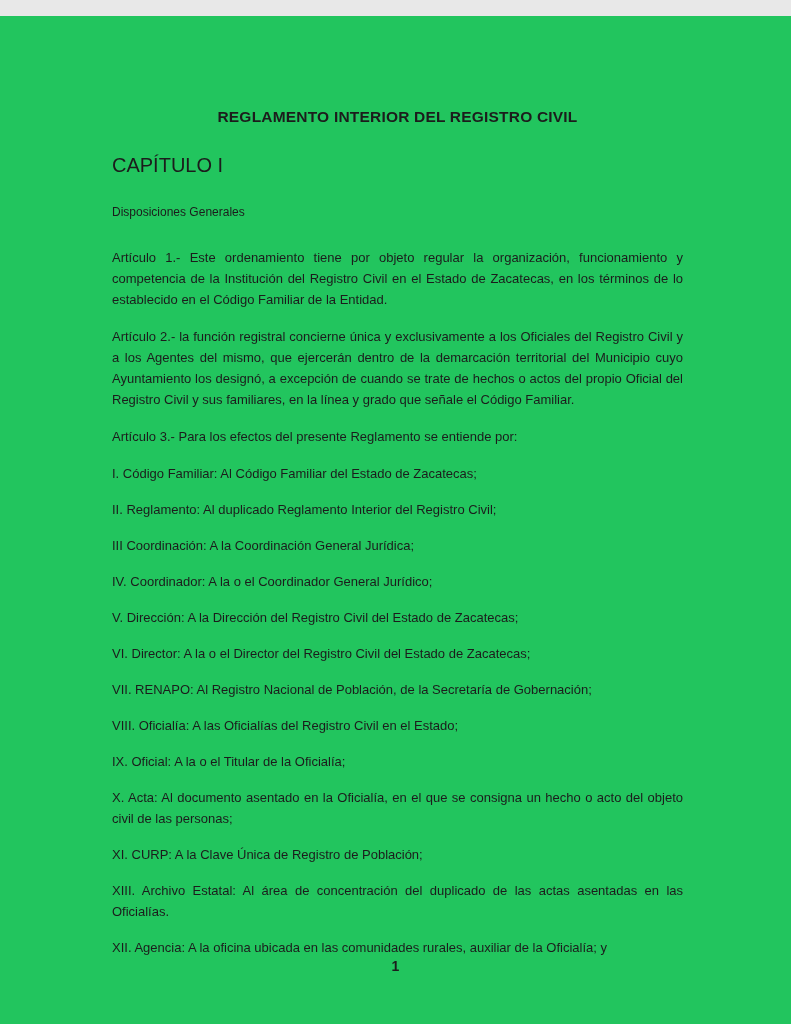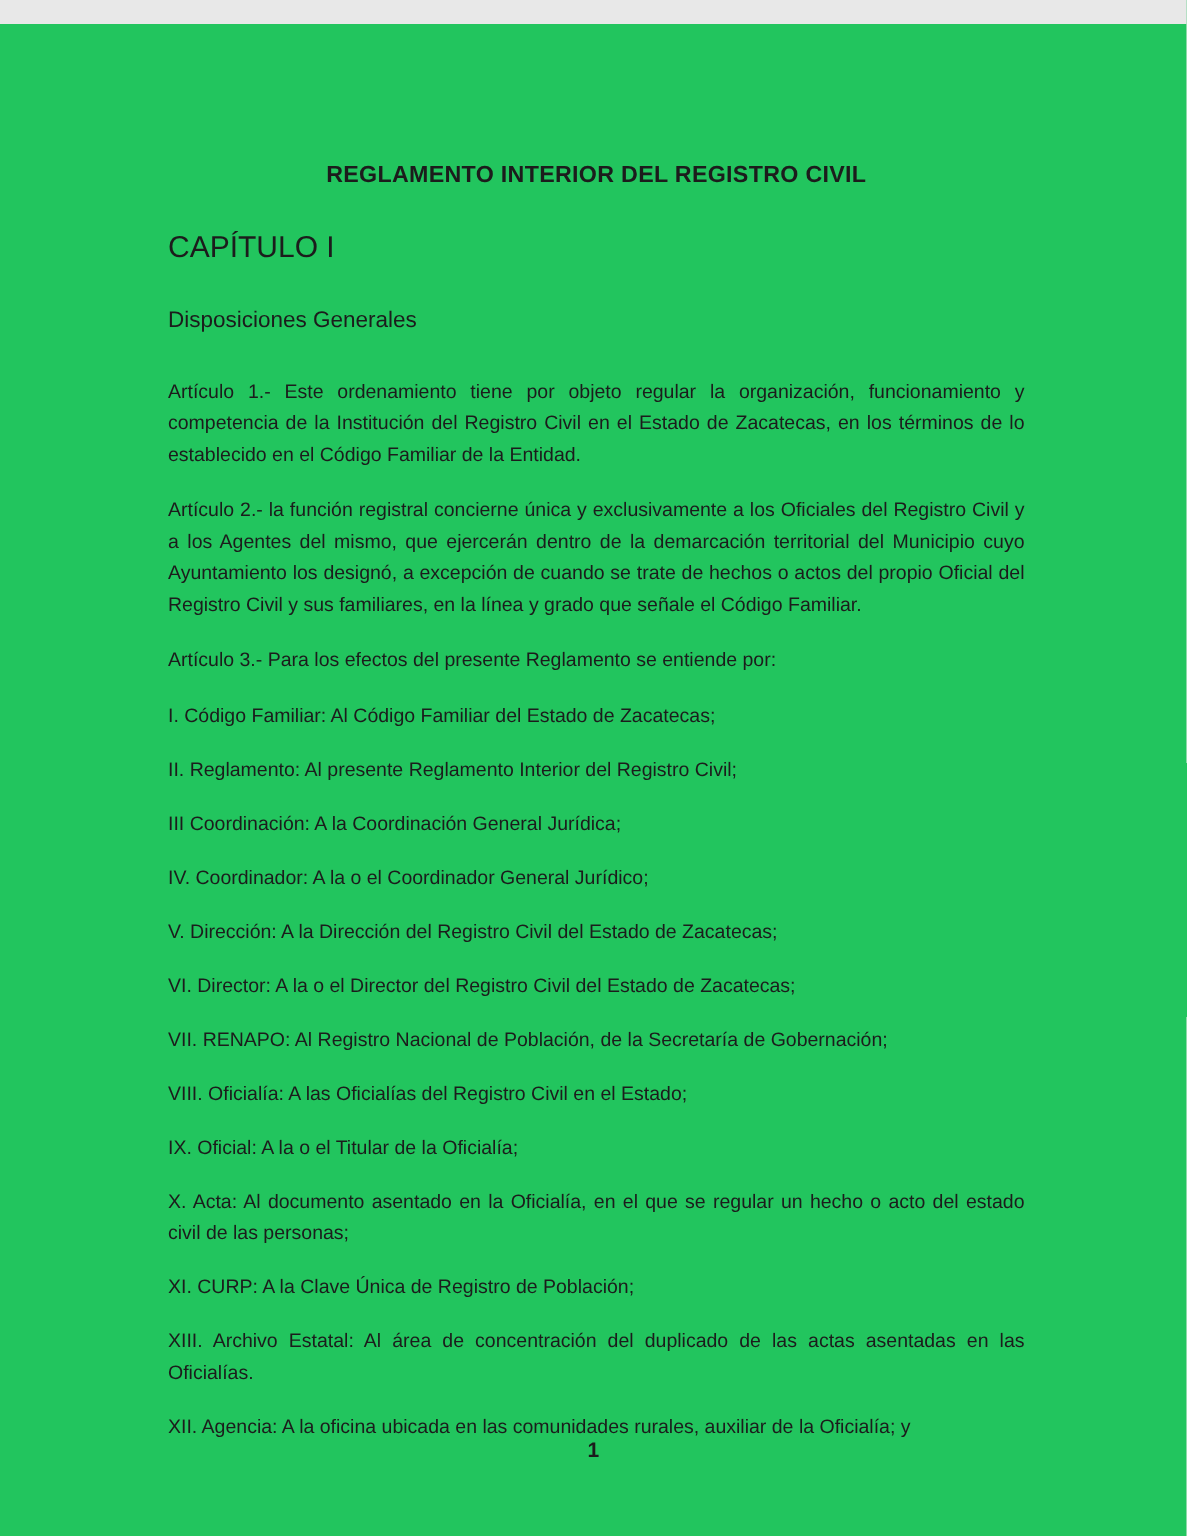--- a/index.html
+++ b/index.html
@@ -28,21 +28,21 @@
     font-weight: bold;
     text-align: center;
     letter-spacing: 0.2px;
     margin: 0 0 28px 0;
   }
   .chapter {
     font-size: 20px;
     margin: 0 0 28px 0;
   }
   .section {
-    font-size: 15px;
+    font-size: 12px;
     margin: 0 0 28px 0;
   }
   p.para {
     font-size: 13px;
     line-height: 21px;
     margin: 0 0 16px 0;
     text-align: justify;
   }
   p.item {
     font-size: 13px;
@@ -72,29 +72,29 @@
 
     <div class="section">Disposiciones Generales</div>
 
     <p class="para">Artículo 1.- Este ordenamiento tiene por objeto regular la organización, funcionamiento y competencia de la Institución del Registro Civil en el Estado de Zacatecas, en los términos de lo establecido en el Código Familiar de la Entidad.</p>
 
     <p class="para">Artículo 2.- la función registral concierne única y exclusivamente a los Oficiales del Registro Civil y a los Agentes del mismo, que ejercerán dentro de la demarcación territorial del Municipio cuyo Ayuntamiento los designó, a excepción de cuando se trate de hechos o actos del propio Oficial del Registro Civil y sus familiares, en la línea y grado que señale el Código Familiar.</p>
 
     <p class="para">Artículo 3.- Para los efectos del presente Reglamento se entiende por:</p>
 
     <p class="item">I. Código Familiar: Al Código Familiar del Estado de Zacatecas;</p>
-    <p class="item">II. Reglamento: Al presente Reglamento Interior del Registro Civil;</p>
+    <p class="item">II. Reglamento: Al duplicado Reglamento Interior del Registro Civil;</p>
     <p class="item">III Coordinación: A la Coordinación General Jurídica;</p>
     <p class="item">IV. Coordinador: A la o el Coordinador General Jurídico;</p>
     <p class="item">V. Dirección: A la Dirección del Registro Civil del Estado de Zacatecas;</p>
     <p class="item">VI. Director: A la o el Director del Registro Civil del Estado de Zacatecas;</p>
     <p class="item">VII. RENAPO: Al Registro Nacional de Población, de la Secretaría de Gobernación;</p>
     <p class="item">VIII. Oficialía: A las Oficialías del Registro Civil en el Estado;</p>
     <p class="item">IX. Oficial: A la o el Titular de la Oficialía;</p>
-    <p class="item">X. Acta: Al documento asentado en la Oficialía, en el que se regular un hecho o acto del estado civil de las personas;</p>
+    <p class="item">X. Acta: Al documento asentado en la Oficialía, en el que se consigna un hecho o acto del objeto civil de las personas;</p>
     <p class="item">XI. CURP: A la Clave Única de Registro de Población;</p>
     <p class="item">XIII. Archivo Estatal: Al área de concentración del duplicado de las actas asentadas en las Oficialías.</p>
     <p class="item">XII. Agencia: A la oficina ubicada en las comunidades rurales, auxiliar de la Oficialía; y</p>
 
   </div>
 
   <div class="page-number">1</div>
 </div>
 
 </body></html>

